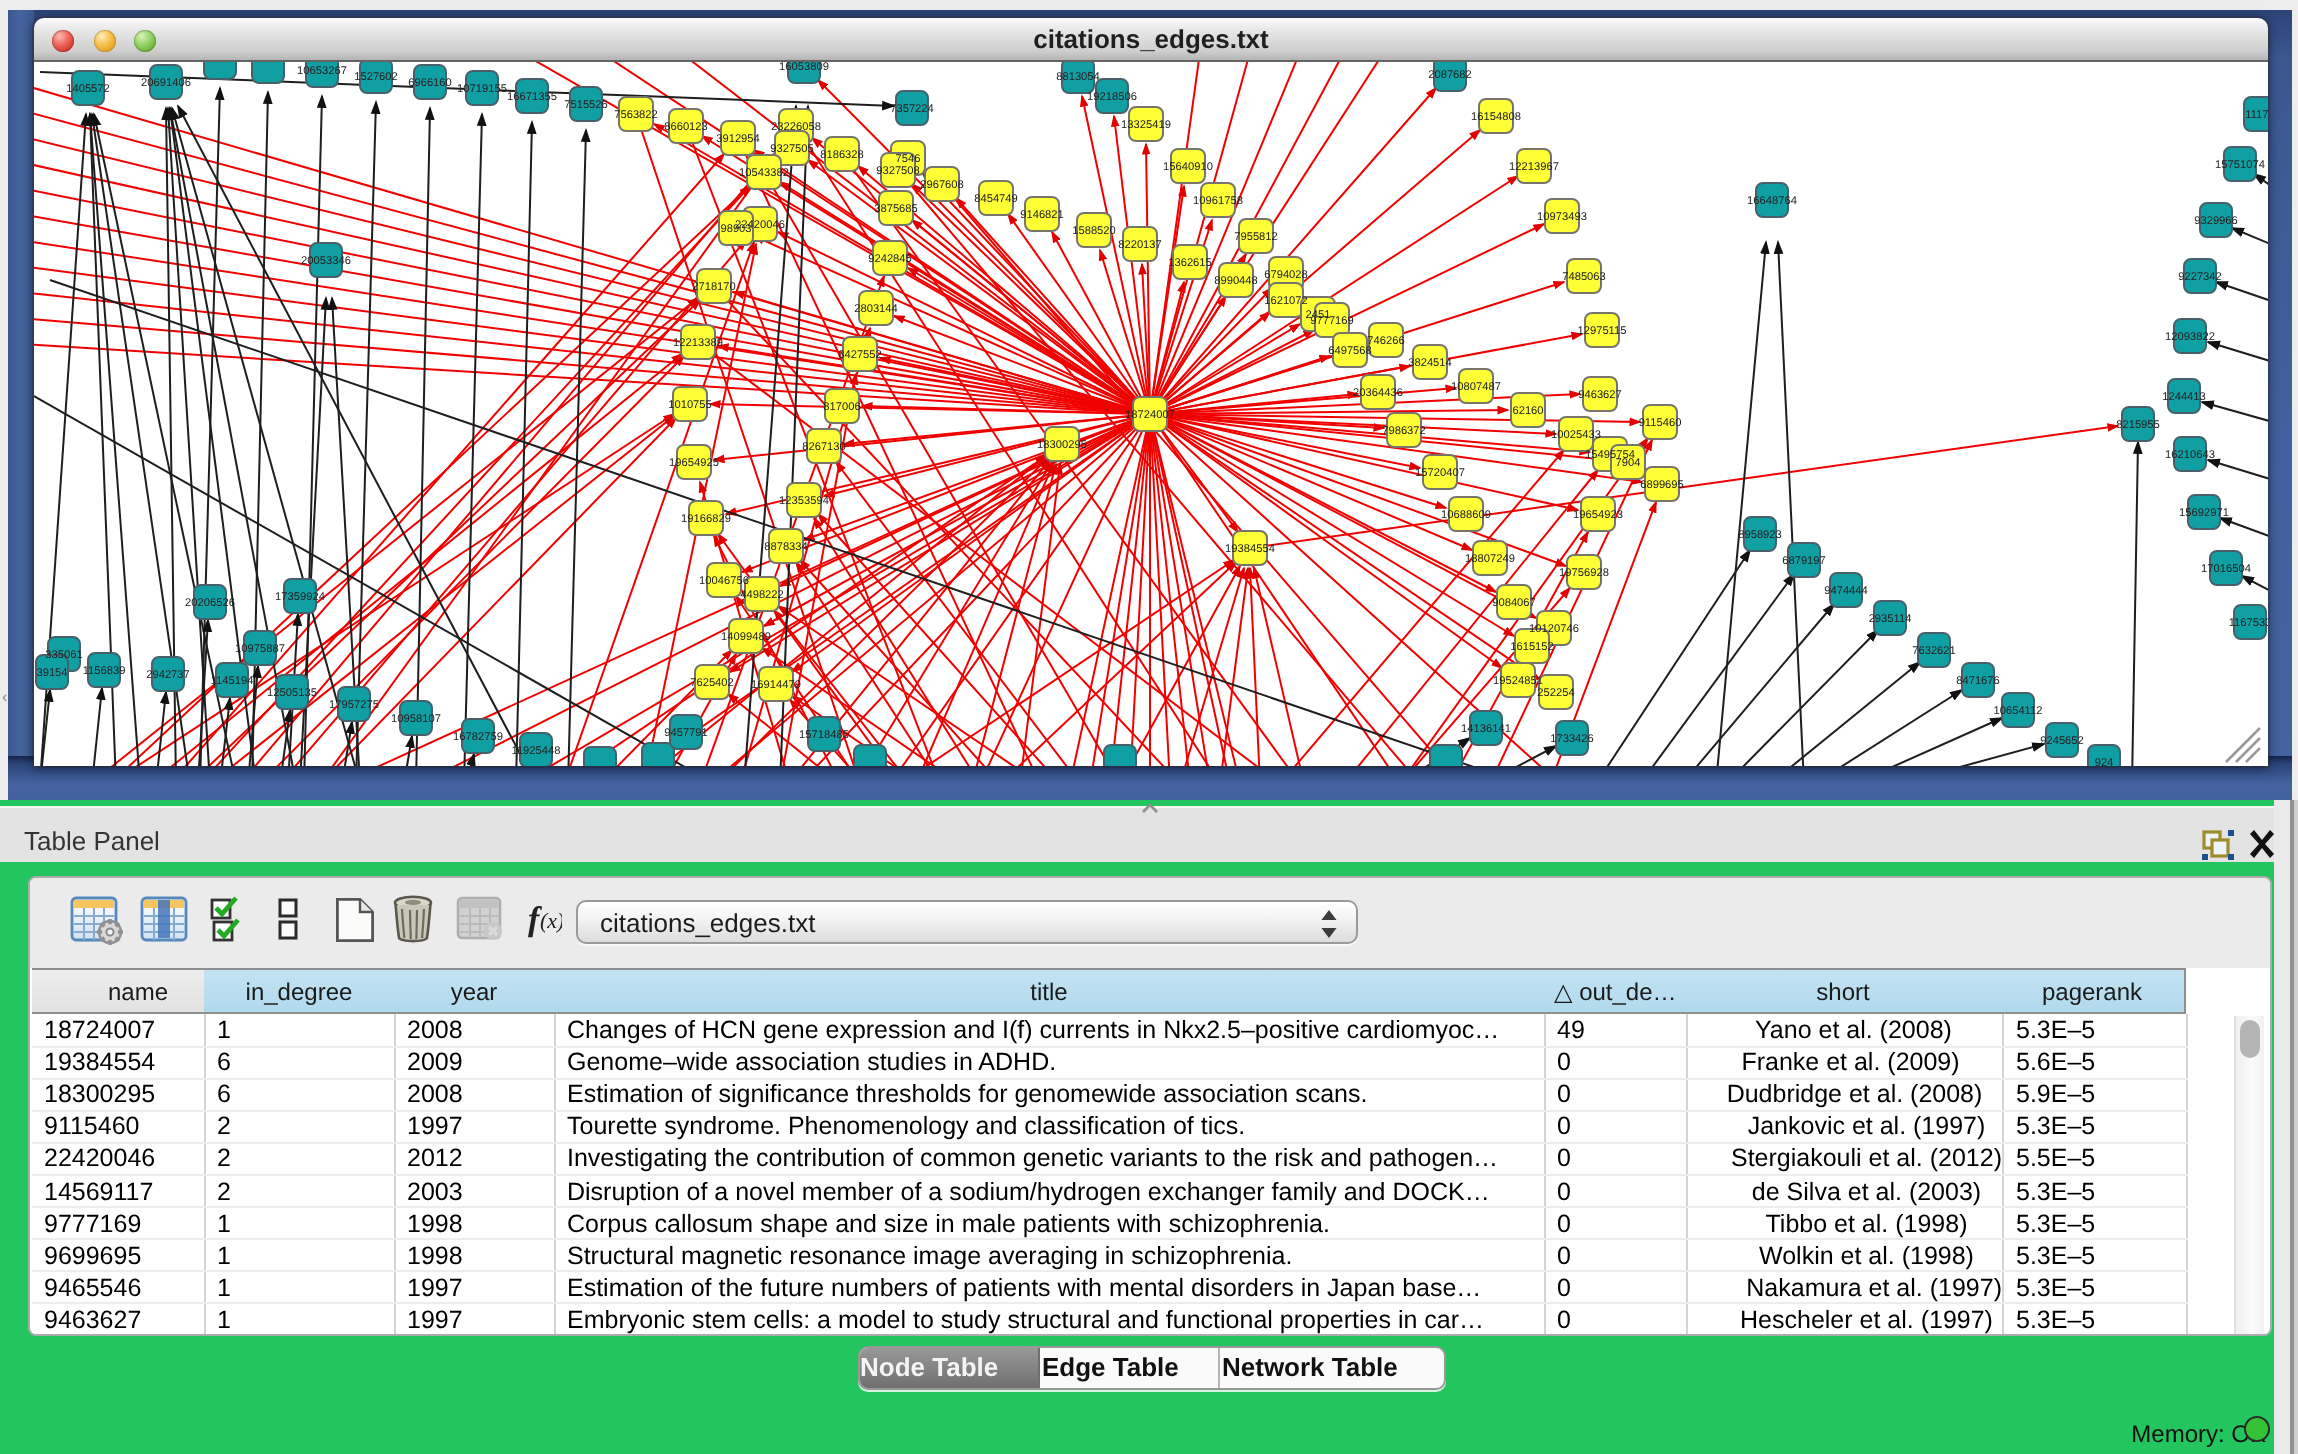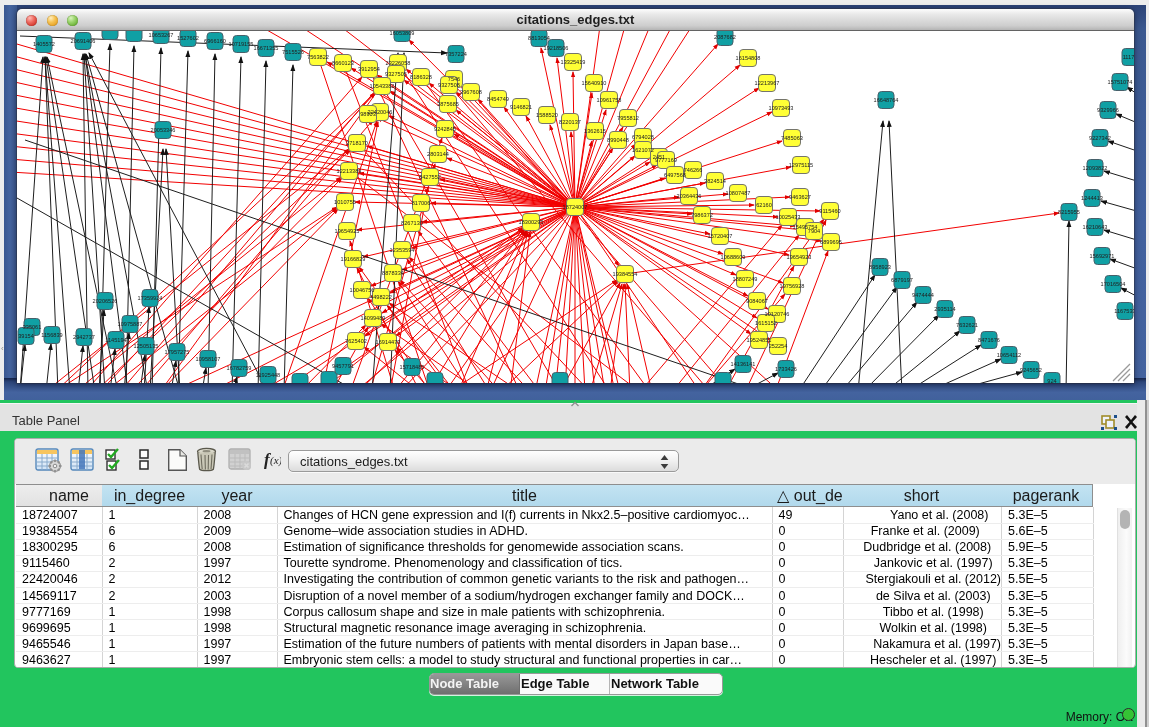--- a/index.html
+++ b/index.html
@@ -29,21 +29,21 @@
 #tphead{position:absolute;left:0;top:3px;width:1141px;height:28px;background:#e3e3e3;
  border-top:1px solid #f6f6f6}
 #tphead span{position:absolute;left:12px;top:9px;font-size:13px;color:#333}
 #tbox{position:absolute;left:14px;top:38px;width:1122px;height:230px;background:#fff;
  border:1px solid #ababab;border-radius:4px;overflow:hidden}
 #toolbar{position:absolute;left:0;top:0;width:1120px;height:45px;background:#ebebeb}
 #combo{position:absolute;left:273px;top:11px;width:391px;height:22px;border:1px solid #9a9a9a;border-radius:5px;
  background:linear-gradient(180deg,#ffffff,#f2f2f2 45%,#dcdcdc);box-shadow:0 1px 0 rgba(255,255,255,.7)}
 #combo b{position:absolute;left:11px;top:3px;font-weight:normal;font-size:13px;color:#1c1c1c}
 
-#thdr{position:absolute;left:0;top:45px;width:1120px;height:23px;background:#fff;font-size:16px;color:#1a1a1a}
+#thdr{position:absolute;left:0;top:45px;width:1120px;height:23px;background:#fff;font-size:12px;color:#1a1a1a}
 .hc{position:absolute;top:0;height:23px;border:1px solid #8e8e8e;border-left:none;
  background:linear-gradient(180deg,#c3e3f2,#b1d9ec);text-align:center;line-height:22px}
 .hc.gray{background:linear-gradient(180deg,#ededed,#e2e2e2)}
 #trows{position:absolute;left:1px;top:68px;width:1118px;height:161px;background:#fff;
  font-size:12.5px;color:#000}
 #trows table{border-collapse:collapse;table-layout:fixed}
 #trows td{height:16.1px;padding:0 0 0 6px;white-space:nowrap;overflow:hidden;
  border-right:1px solid #d4d4d4;border-bottom:1px solid #ededed}
 #vsb{position:absolute;right:3px;top:69px;width:15px;height:160px;
  background:linear-gradient(90deg,#efefef,#fbfbfb 60%,#f1f1f1);border-left:1px solid #e0e0e0}
@@ -713,21 +713,21 @@
         </div>
   <div id="trows">
           <table cellspacing="0">
             <tbody>
               <tr>
                 <td style="width:86px">18724007</td>
                 <td style="width:95px">1</td>
                 <td style="width:80px">2008</td>
                 <td style="width:495px">Changes of HCN gene expression and I(f) currents in Nkx2.5–positive cardiomyoc…</td>
                 <td style="width:71px">49</td>
-                <td style="width:157px;text-align:center;padding-left:34px">Yano et al. (2008)</td>
+                <td style="width:157px;text-align:left;padding-left:34px">Yano et al. (2008)</td>
                 <td style="width:92px">5.3E–5</td>
               </tr>
 <tr>
                 <td style="width:86px">19384554</td>
                 <td style="width:95px">6</td>
                 <td style="width:80px">2009</td>
                 <td style="width:495px">Genome–wide association studies in ADHD.</td>
                 <td style="width:71px">0</td>
                 <td style="width:157px;text-align:center;">Franke et al. (2009)</td>
                 <td style="width:92px">5.6E–5</td>

